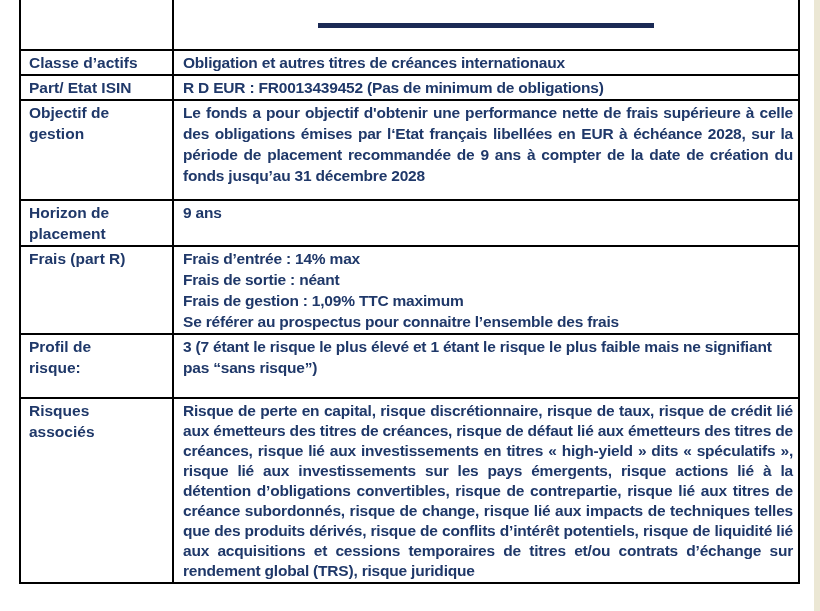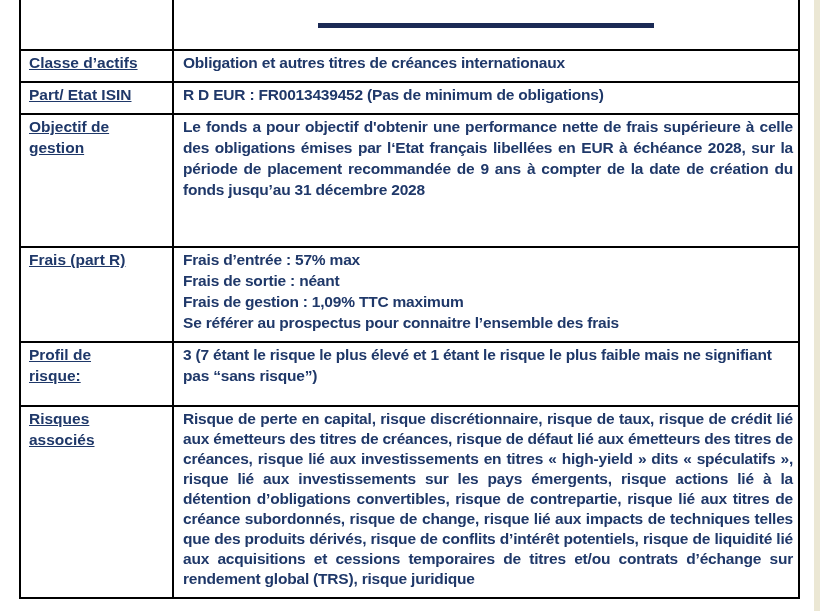--- a/index.html
+++ b/index.html
@@ -29,27 +29,27 @@
     margin-top:0;
   }
   col.col-label{width:153px;}
   td{
     border:2px solid var(--border-black);
     vertical-align:top;
     font-size:15.5px;
     line-height:21px;
     white-space:pre-line;
   }
-  td.label-cell{padding:1px 4px 1px 8px;text-decoration:underline;}
-  td.value-cell{padding:1px 5px 8px 9px;letter-spacing:-0.2px;}
+  td.label-cell{padding:1px 4px 1px 8px;}
+  td.value-cell{padding:1px 5px 1px 9px;letter-spacing:-0.2px;}
   td.justify{text-align:justify;}
   tr.r1 td{height:21px;}
   tr.r2 td{height:44px;}
   tr.r3 td{height:22px;}
-  tr.r4 td{height:133px;}
+  tr.r4 td{height:100px;}
   tr.r5 td{height:42px;}
   tr.r6 td{height:84px;}
   tr.r7 td{height:64px;margin-top:48px;}
   tr.r8 td.value-cell{line-height:20px;padding-top:2px;}
   
   tr.r0 td{height:5px;padding:0;border-top:none;}
   .header-clip{height:7px;overflow:hidden;}
   .header-bar{
     display:block;width:fit-content;
     margin:-19px auto 0 auto;
@@ -84,23 +84,28 @@
       </tr>
       <tr class="r3">
         <td class="label-cell">Part/ Etat ISIN</td>
         <td class="value-cell">R D EUR : FR0013439452 (Pas de minimum de obligations)</td>
       </tr>
       <tr class="r4">
         <td class="label-cell">Objectif de
 gestion</td>
         <td class="value-cell justify">Le fonds a pour objectif d'obtenir une performance nette de frais supérieure à celle des obligations émises par l‘Etat français libellées en EUR à échéance 2028, sur la période de placement recommandée de 9 ans à compter de la date de création du fonds jusqu’au 31 décembre 2028</td>
       </tr>
+      <tr class="r5">
+        <td class="label-cell">Horizon de
+placement</td>
+        <td class="value-cell">9 ans</td>
+      </tr>
       <tr class="r6">
         <td class="label-cell">Frais (part R)</td>
-        <td class="value-cell">Frais d’entrée : 57% max
+        <td class="value-cell">Frais d’entrée : 14% max
 Frais de sortie : néant
 Frais de gestion : 1,09% TTC maximum
 Se référer au prospectus pour connaitre l’ensemble des frais</td>
       </tr>
       <tr class="r7">
         <td class="label-cell">Profil de
 risque:</td>
         <td class="value-cell">3 (7 étant le risque le plus élevé et 1 étant le risque le plus faible mais ne signifiant pas “sans risque”)</td>
       </tr>
       <tr class="r8">

